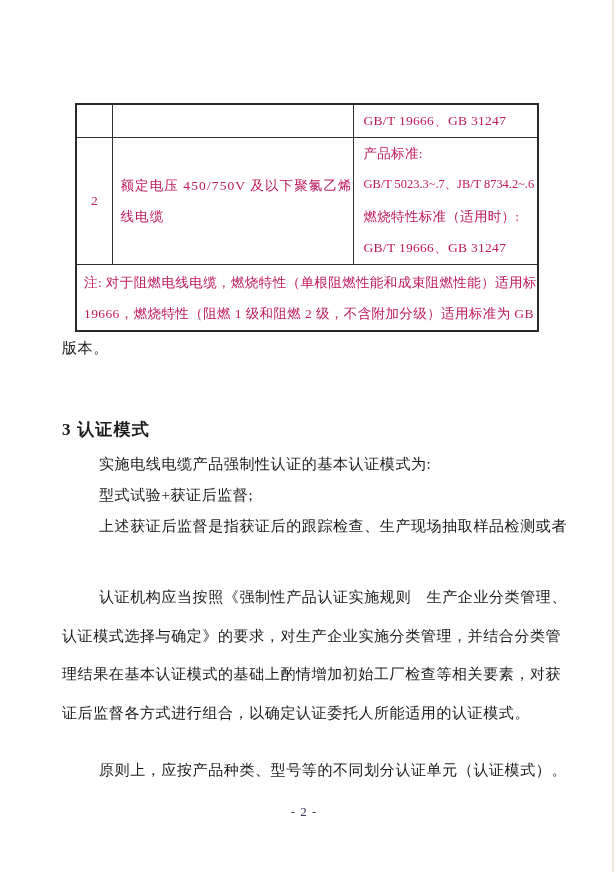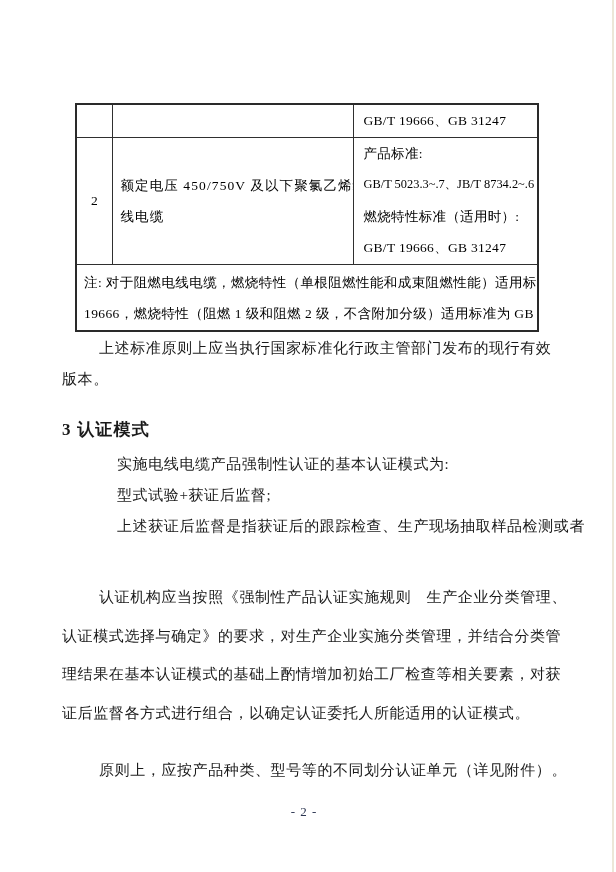--- a/index.html
+++ b/index.html
@@ -13,21 +13,21 @@
   }
   .page-edge {
     position:absolute; top:0; bottom:0; right:2px; width:2px;
     background:#ece7d8;
   }
 
   
   .doc-table {
     position:absolute; left:75px; top:103px; width:462px;
     border-collapse:collapse; table-layout:fixed;
-    font-size:13.5px; color:#000000;
+    font-size:13.5px; color:#be185d;
   }
   .doc-table td {
     border:1.5px solid #2f2f2f;
     padding:0; vertical-align:middle;
     overflow:hidden;
   }
   .doc-table { border:2px solid #2a2a2a; }
   .row-carry td { height:29px; }
   .row-main td { height:121px; }
   .row-note td { height:61px; vertical-align:top; }
@@ -54,21 +54,21 @@
   }
   .line { line-height:31px; white-space:nowrap; }
   .indent { padding-left:37px; }
   .heading {
     position:absolute; left:62px;
     font-size:17px; font-weight:700; letter-spacing:1.2px;
     white-space:nowrap;
   }
   #para-version { top:333px; }
   #sec3-heading { top:418px; }
-  #sec3-body    { top:449px;margin-left:18px; }
+  #sec3-body    { top:449px; }
   #sec3-para4   { top:575px; }
   #sec3-para4 .line { line-height:31.5px;margin-top:7px; }
   #sec4-heading { top:723px; }
   #sec4-para    { top:755px; }
 
   .page-number {
     position:absolute; top:804px; left:0; width:608px;
     text-align:center; font-size:13px; letter-spacing:1px;
     color:#2b3550;
   }
@@ -108,41 +108,40 @@
     <tr class="row-note">
       <td colspan="3" class="note-cell">
         <div class="tline">注: 对于阻燃电线电缆，燃烧特性（单根阻燃性能和成束阻燃性能）适用标准为 GB/T</div>
         <div class="tline">19666，燃烧特性（阻燃 1 级和阻燃 2 级，不含附加分级）适用标准为 GB 31247。</div>
       </td>
     </tr>
   </tbody>
     </table>
 
   <div id="para-version" class="textblock">
-    <div class="line indent">上述标准原则上应当执行国家标准化行政主管部门发布的现行有效</div>
     <div class="line">版本。</div>
   </div>
 
   <div id="sec3-heading" class="heading">3 认证模式</div>
 
   <div id="sec3-body" class="textblock">
     <div class="line indent">实施电线电缆产品强制性认证的基本认证模式为:</div>
     <div class="line indent">型式试验+获证后监督;</div>
     <div class="line indent">上述获证后监督是指获证后的跟踪检查、生产现场抽取样品检测或者</div>
   </div>
 
   <div id="sec3-para4" class="textblock">
     <div class="line indent">认证机构应当按照《强制性产品认证实施规则　生产企业分类管理、</div>
     <div class="line">认证模式选择与确定》的要求，对生产企业实施分类管理，并结合分类管</div>
     <div class="line">理结果在基本认证模式的基础上酌情增加初始工厂检查等相关要素，对获</div>
     <div class="line">证后监督各方式进行组合，以确定认证委托人所能适用的认证模式。</div>
   </div>
 
 
   <div id="sec4-para" class="textblock">
-    <div class="line indent">原则上，应按产品种类、型号等的不同划分认证单元（详见附件）。</div>
+    <div class="line indent">原则上，应按产品种类、型号等的不同划分认证单元（认证模式）。</div>
   </div>
 
   <div class="page-number">- 2 -</div>
 
   <div class="page-edge"></div>
 
 </div>
 
 </body></html>

